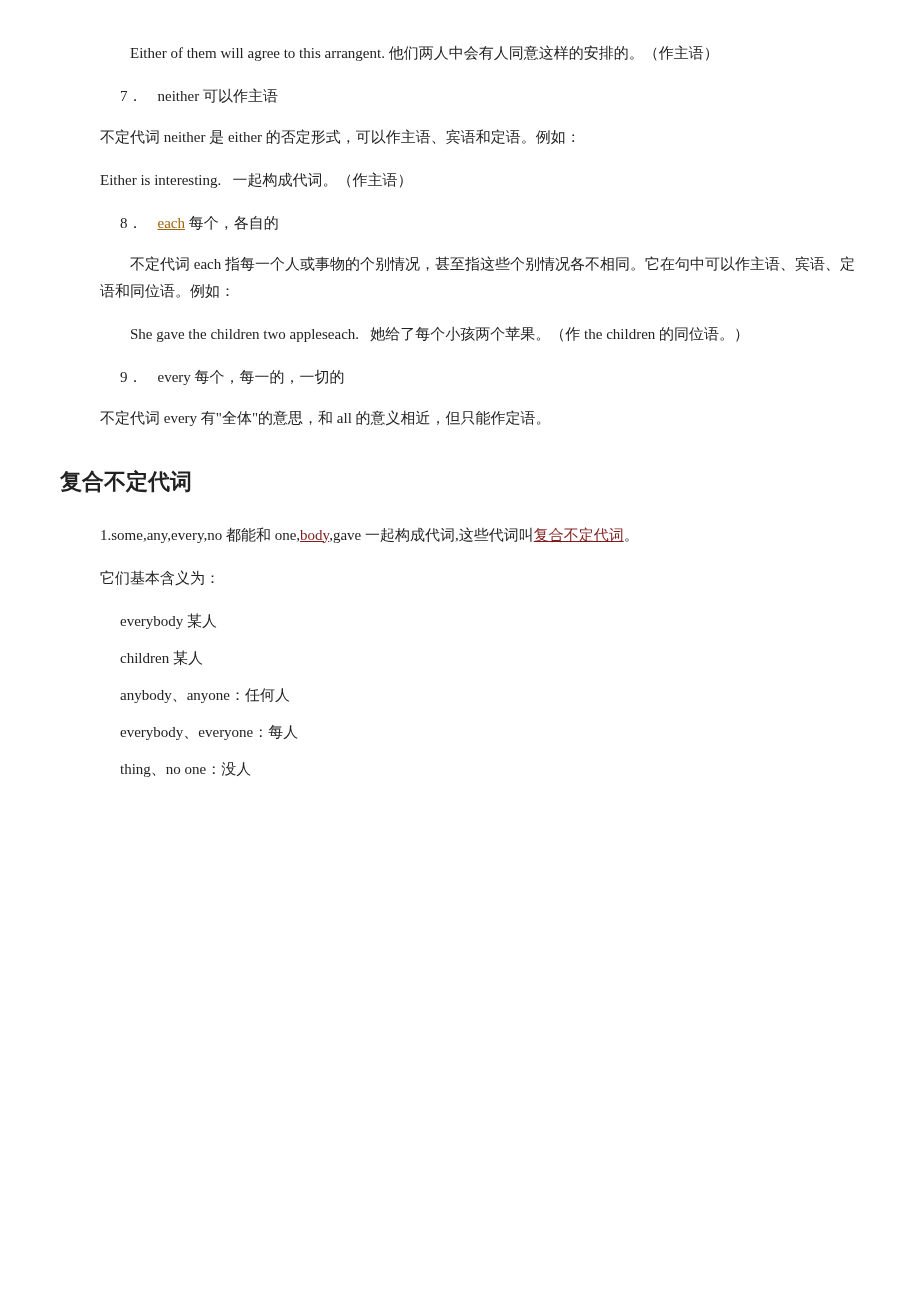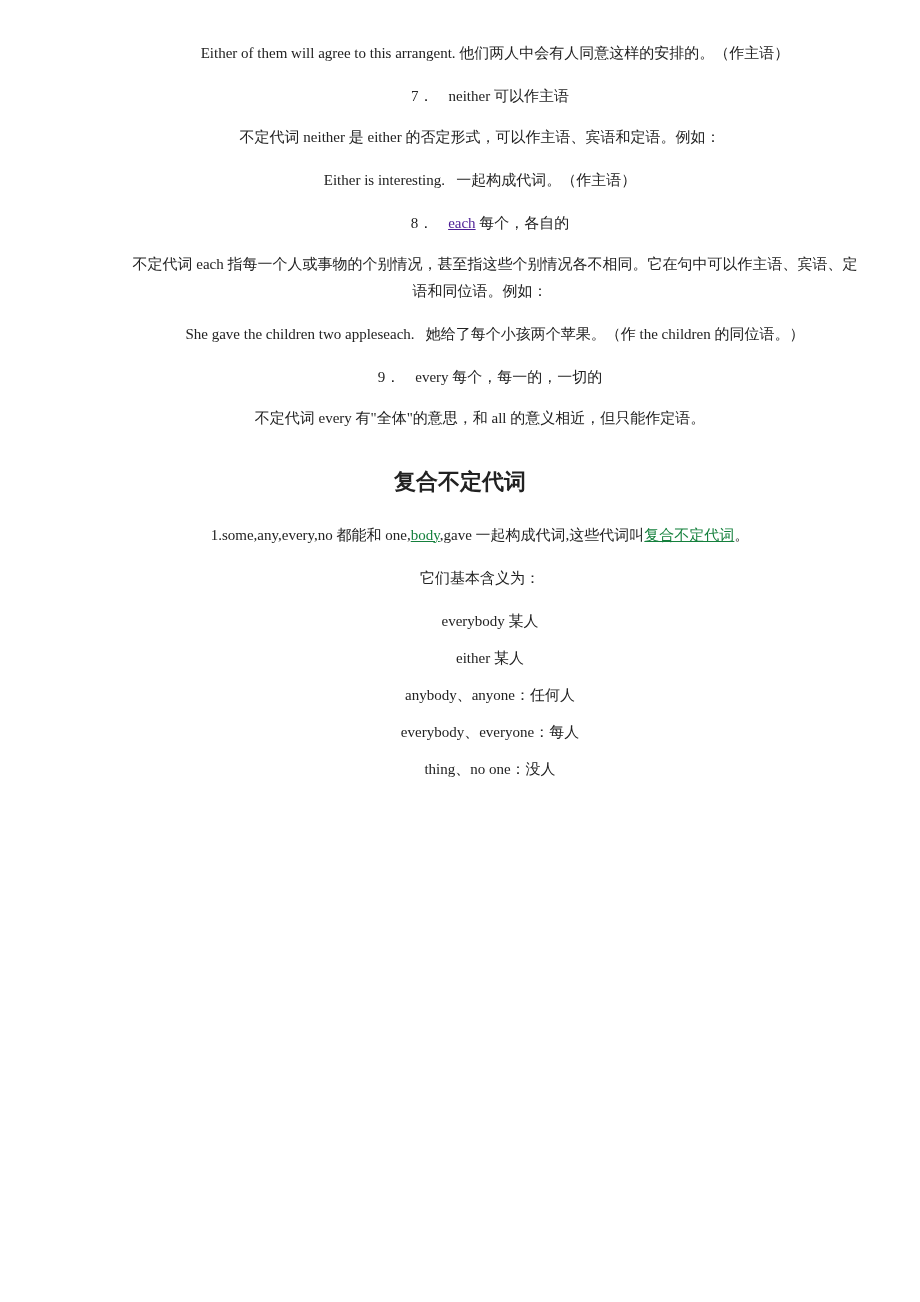--- a/index.html
+++ b/index.html
@@ -1,19 +1,18 @@
 <!DOCTYPE html>
 <html><head>
   <meta charset="utf-8">
   <style>
     * {
       margin: 0;
       padding: 0;
       box-sizing: border-box;
-      text-align: center;
     }
 
     body {
       background: #ffffff;
       font-family: "SimSun", "宋体", "Times New Roman", serif;
       font-size: 15px;
       color: #222222;
       line-height: 1.8;
       padding: 40px 60px;
       width: 920px;
@@ -26,26 +25,26 @@
       text-indent: 0;
     }
 
     .numbered-item {
       padding-left: 60px;
       margin-bottom: 14px;
       font-size: 15px;
     }
 
     .highlight-orange {
-      color: #4c1d95;
+      color: #a16207;
       text-decoration: underline;
     }
 
     .highlight-blue {
-      color: #15803d;
+      color: #7f1d1d;
       text-decoration: underline;
     }
 
     .section-title {
       font-size: 22px;
       font-weight: bold;
       color: #222222;
       margin-top: 30px;
       margin-bottom: 20px;
       padding-left: 0;
@@ -129,21 +128,21 @@
 </div>
 
 <div class="no-indent">
   <span>它们基本含义为：</span>
 </div>
 
 <div class="list-item-plain">
   <span>everybody 某人</span>
 </div>
 <div class="list-item-plain">
-  <span>either 某人</span>
+  <span>children 某人</span>
 </div>
 <div class="list-item-plain">
   <span>anybody、anyone：任何人</span>
 </div>
 <div class="list-item-plain">
   <span>everybody、everyone：每人</span>
 </div>
 <div class="list-item-plain">
   <span>thing、no one：没人</span>
 </div>

